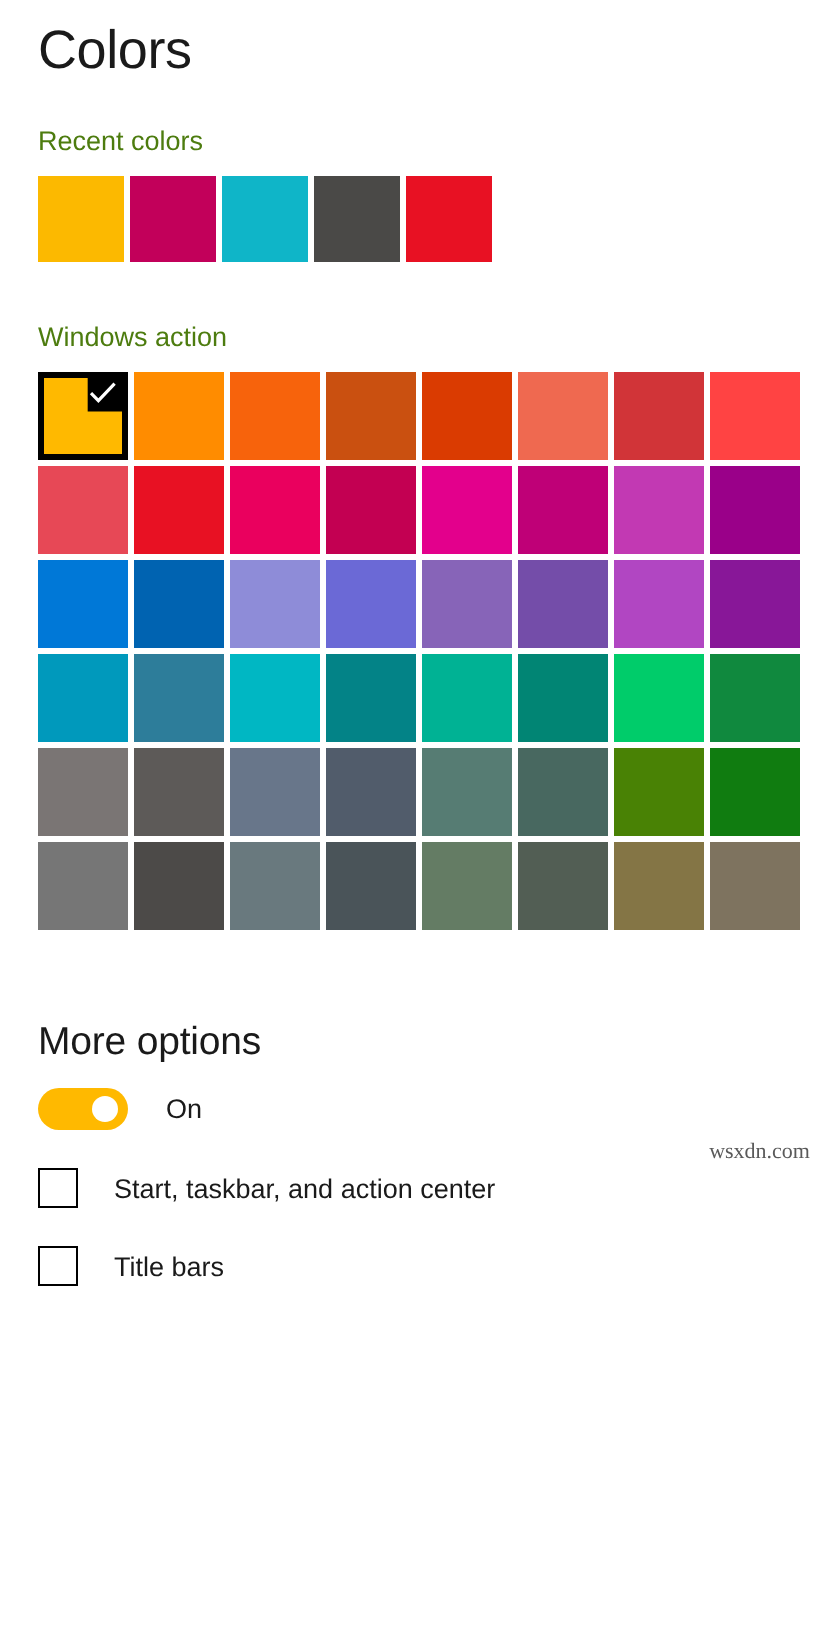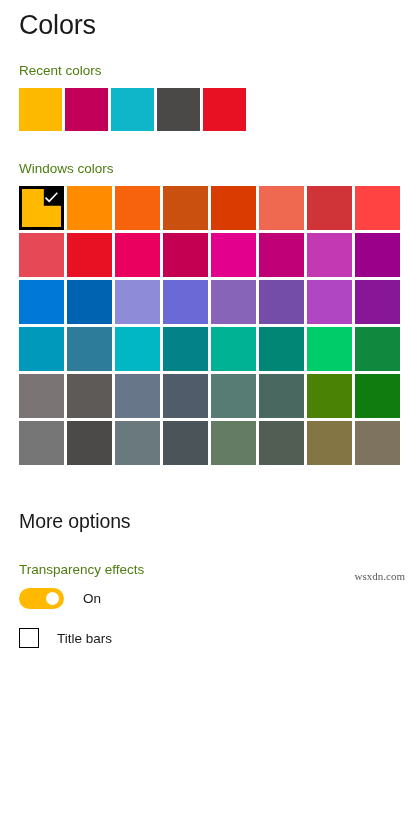--- a/index.html
+++ b/index.html
@@ -220,21 +220,21 @@
   <div class="section-label" id="recent-label">Recent colors</div>
 
   <div class="recent-row" id="recent-row">
       <div class="recent-swatch" style="background: rgb(252, 185, 0);"></div>
       <div class="recent-swatch" style="background: rgb(194, 0, 90);"></div>
       <div class="recent-swatch" style="background: rgb(15, 181, 200);"></div>
       <div class="recent-swatch" style="background: rgb(74, 73, 71);"></div>
       <div class="recent-swatch" style="background: rgb(232, 17, 35);"></div>
     </div>
 
-  <div class="section-label" id="windows-label">Windows colors</div>
+  <div class="section-label" id="windows-label">Windows action</div>
 
   <div class="grid" id="windows-grid">
       <div class="grid-swatch selected" style="--fill: #FFB900;">
         <span class="sel-fill"></span>
         <span class="sel-check"><svg viewBox="0 0 15 13" width="15" height="13">
             <path d="M1.5 6.6 L5.2 10.3 L13.3 1.8" fill="none" stroke="#ffffff" stroke-width="1.6"></path>
           </svg></span>
       </div>
       <div class="grid-swatch" style="background: rgb(255, 140, 0);"></div>
       <div class="grid-swatch" style="background: rgb(247, 99, 12);"></div>
@@ -281,32 +281,35 @@
       <div class="grid-swatch" style="background: rgb(74, 84, 89);"></div>
       <div class="grid-swatch" style="background: rgb(100, 124, 100);"></div>
       <div class="grid-swatch" style="background: rgb(82, 94, 84);"></div>
       <div class="grid-swatch" style="background: rgb(132, 117, 69);"></div>
       <div class="grid-swatch" style="background: rgb(126, 115, 95);"></div>
     </div>
 
 
   <div class="group-heading" id="more-options-heading">More options</div>
 
-  <div class="section-label" id="transparency-label">Transparency effects</div>
 
   <div class="toggle-row">
     <div class="toggle">
       <span class="knob"></span>
     </div>
     <div class="toggle-state">On</div>
   </div>
 
 
   <div id="accent-checks">
       <div class="check-row">
         <div class="checkbox"></div>
+        <div class="check-label">Start, taskbar, and action center</div>
+      </div>
+      <div class="check-row">
+        <div class="checkbox"></div>
         <div class="check-label">Title bars</div>
       </div>
     </div>
 
   <div class="watermark">wsxdn.com</div>
 
 </div>
 
 </body></html>

